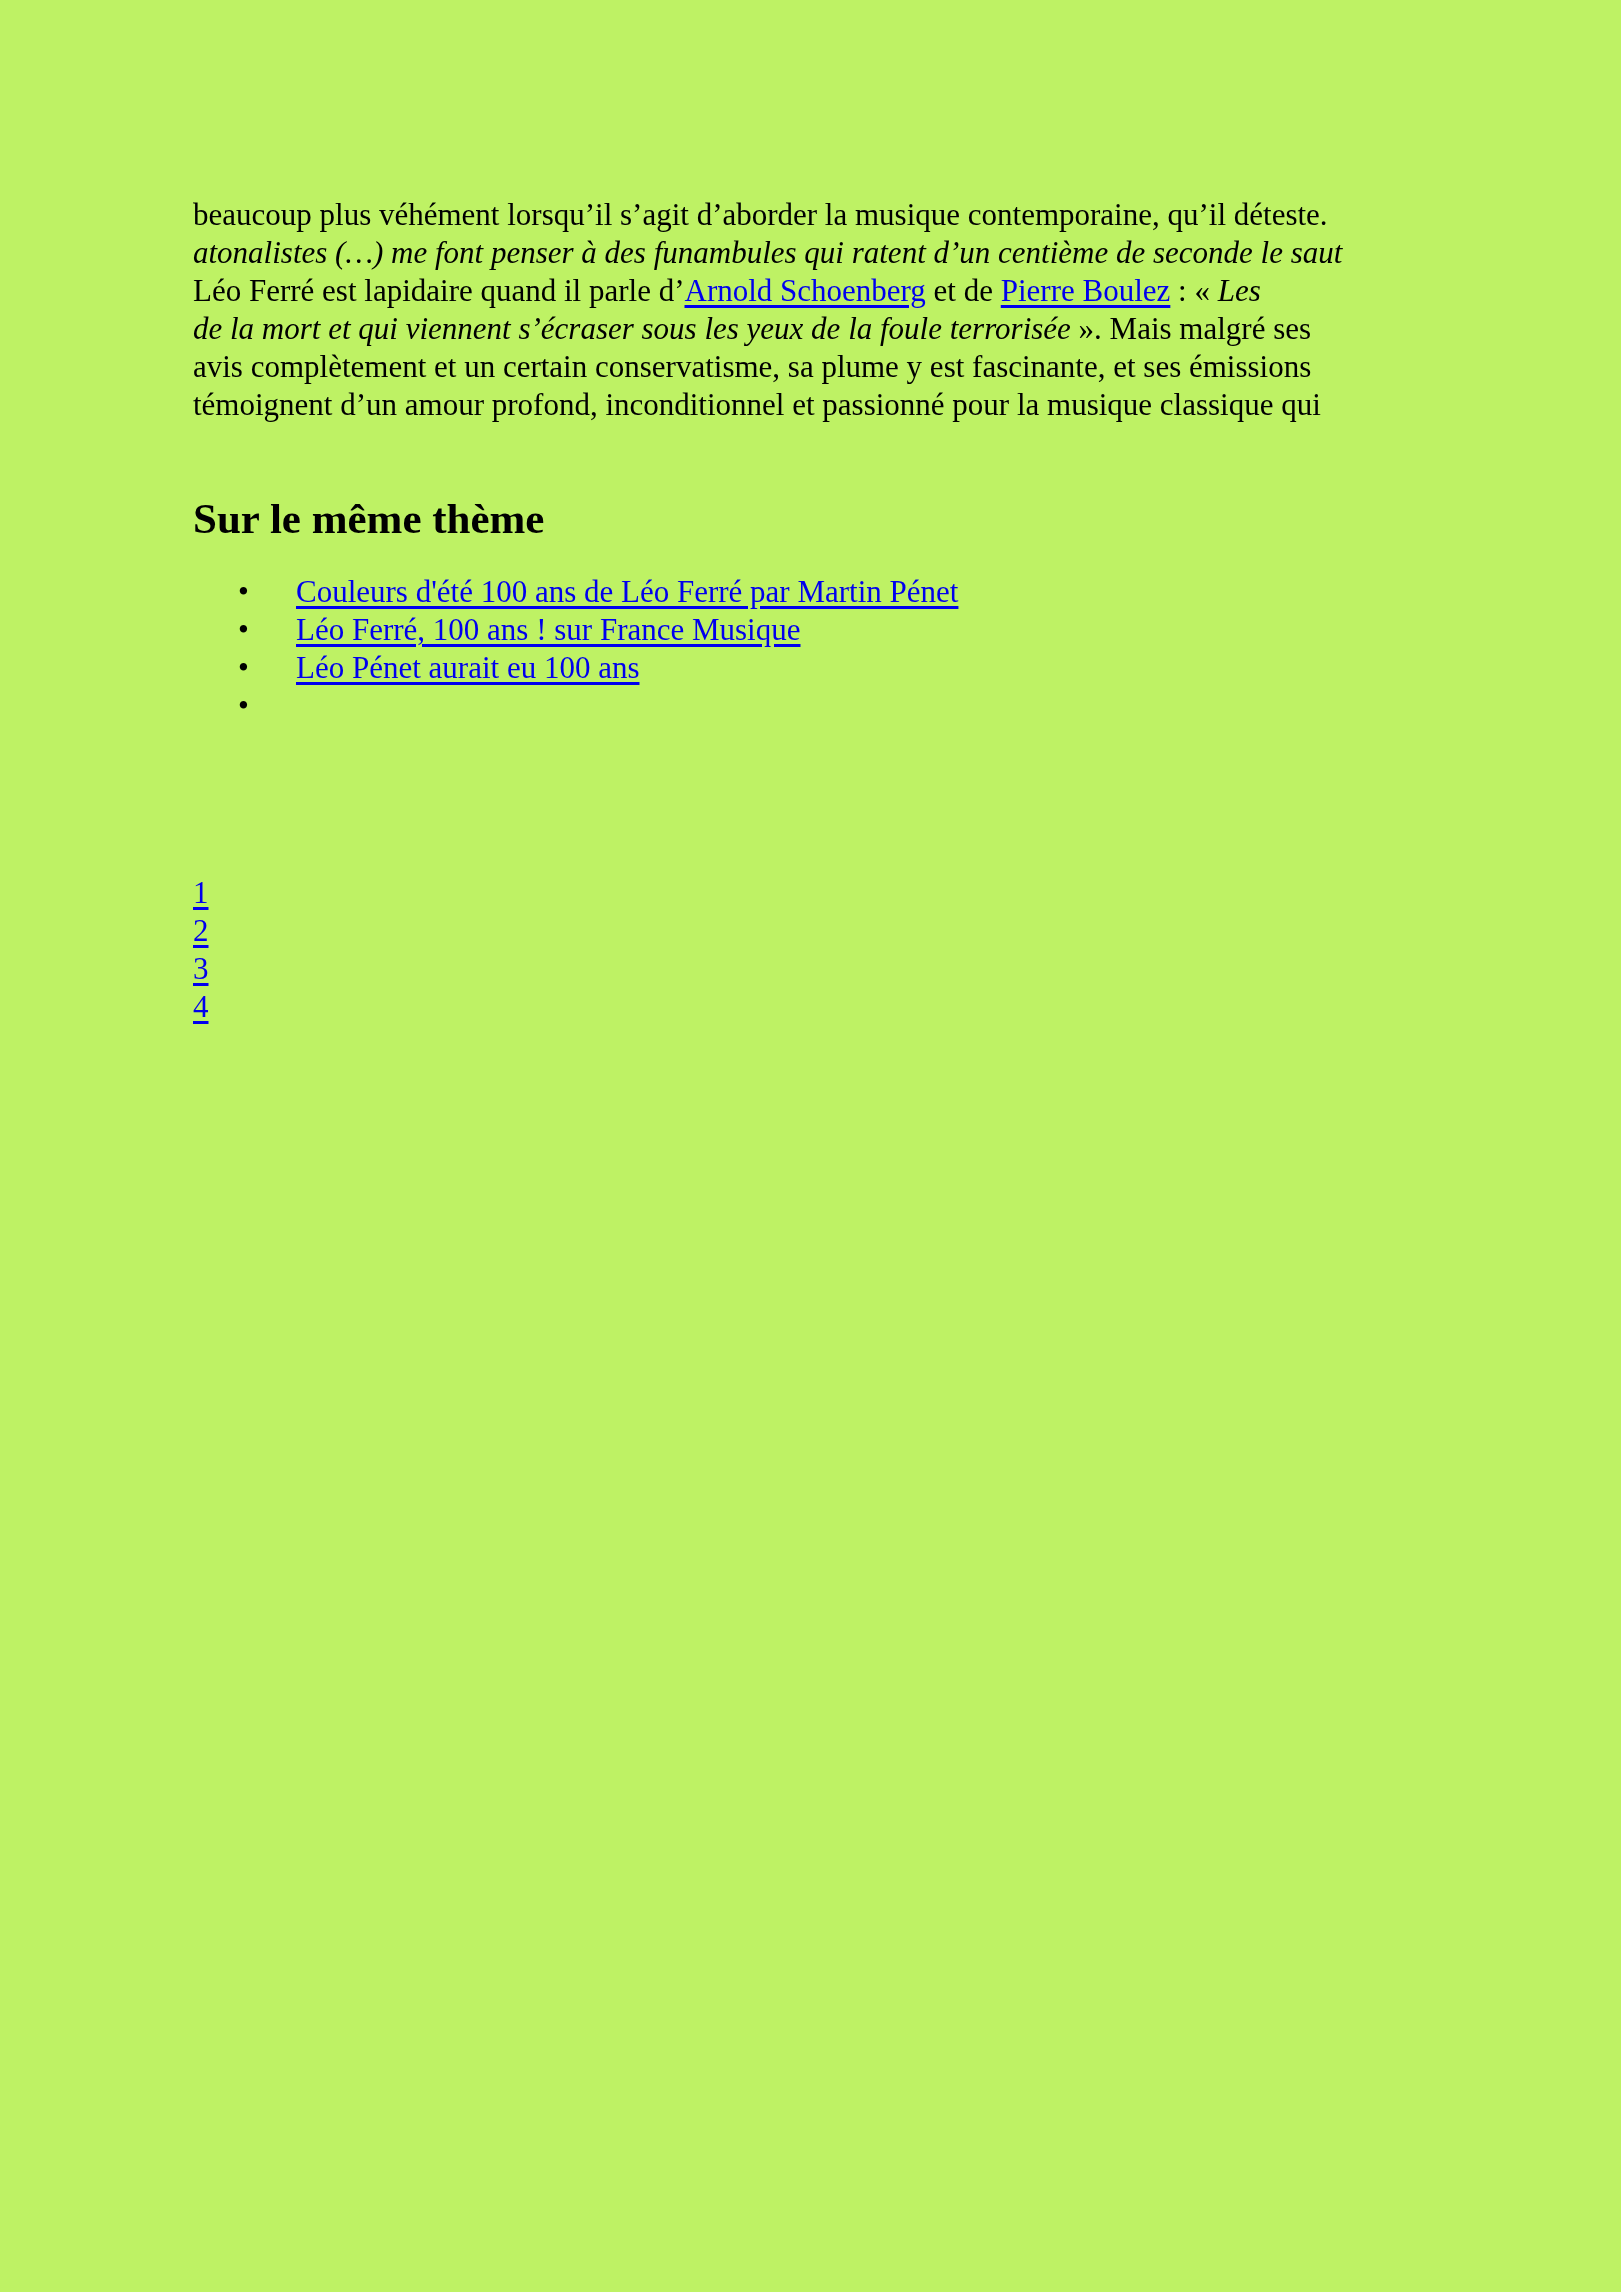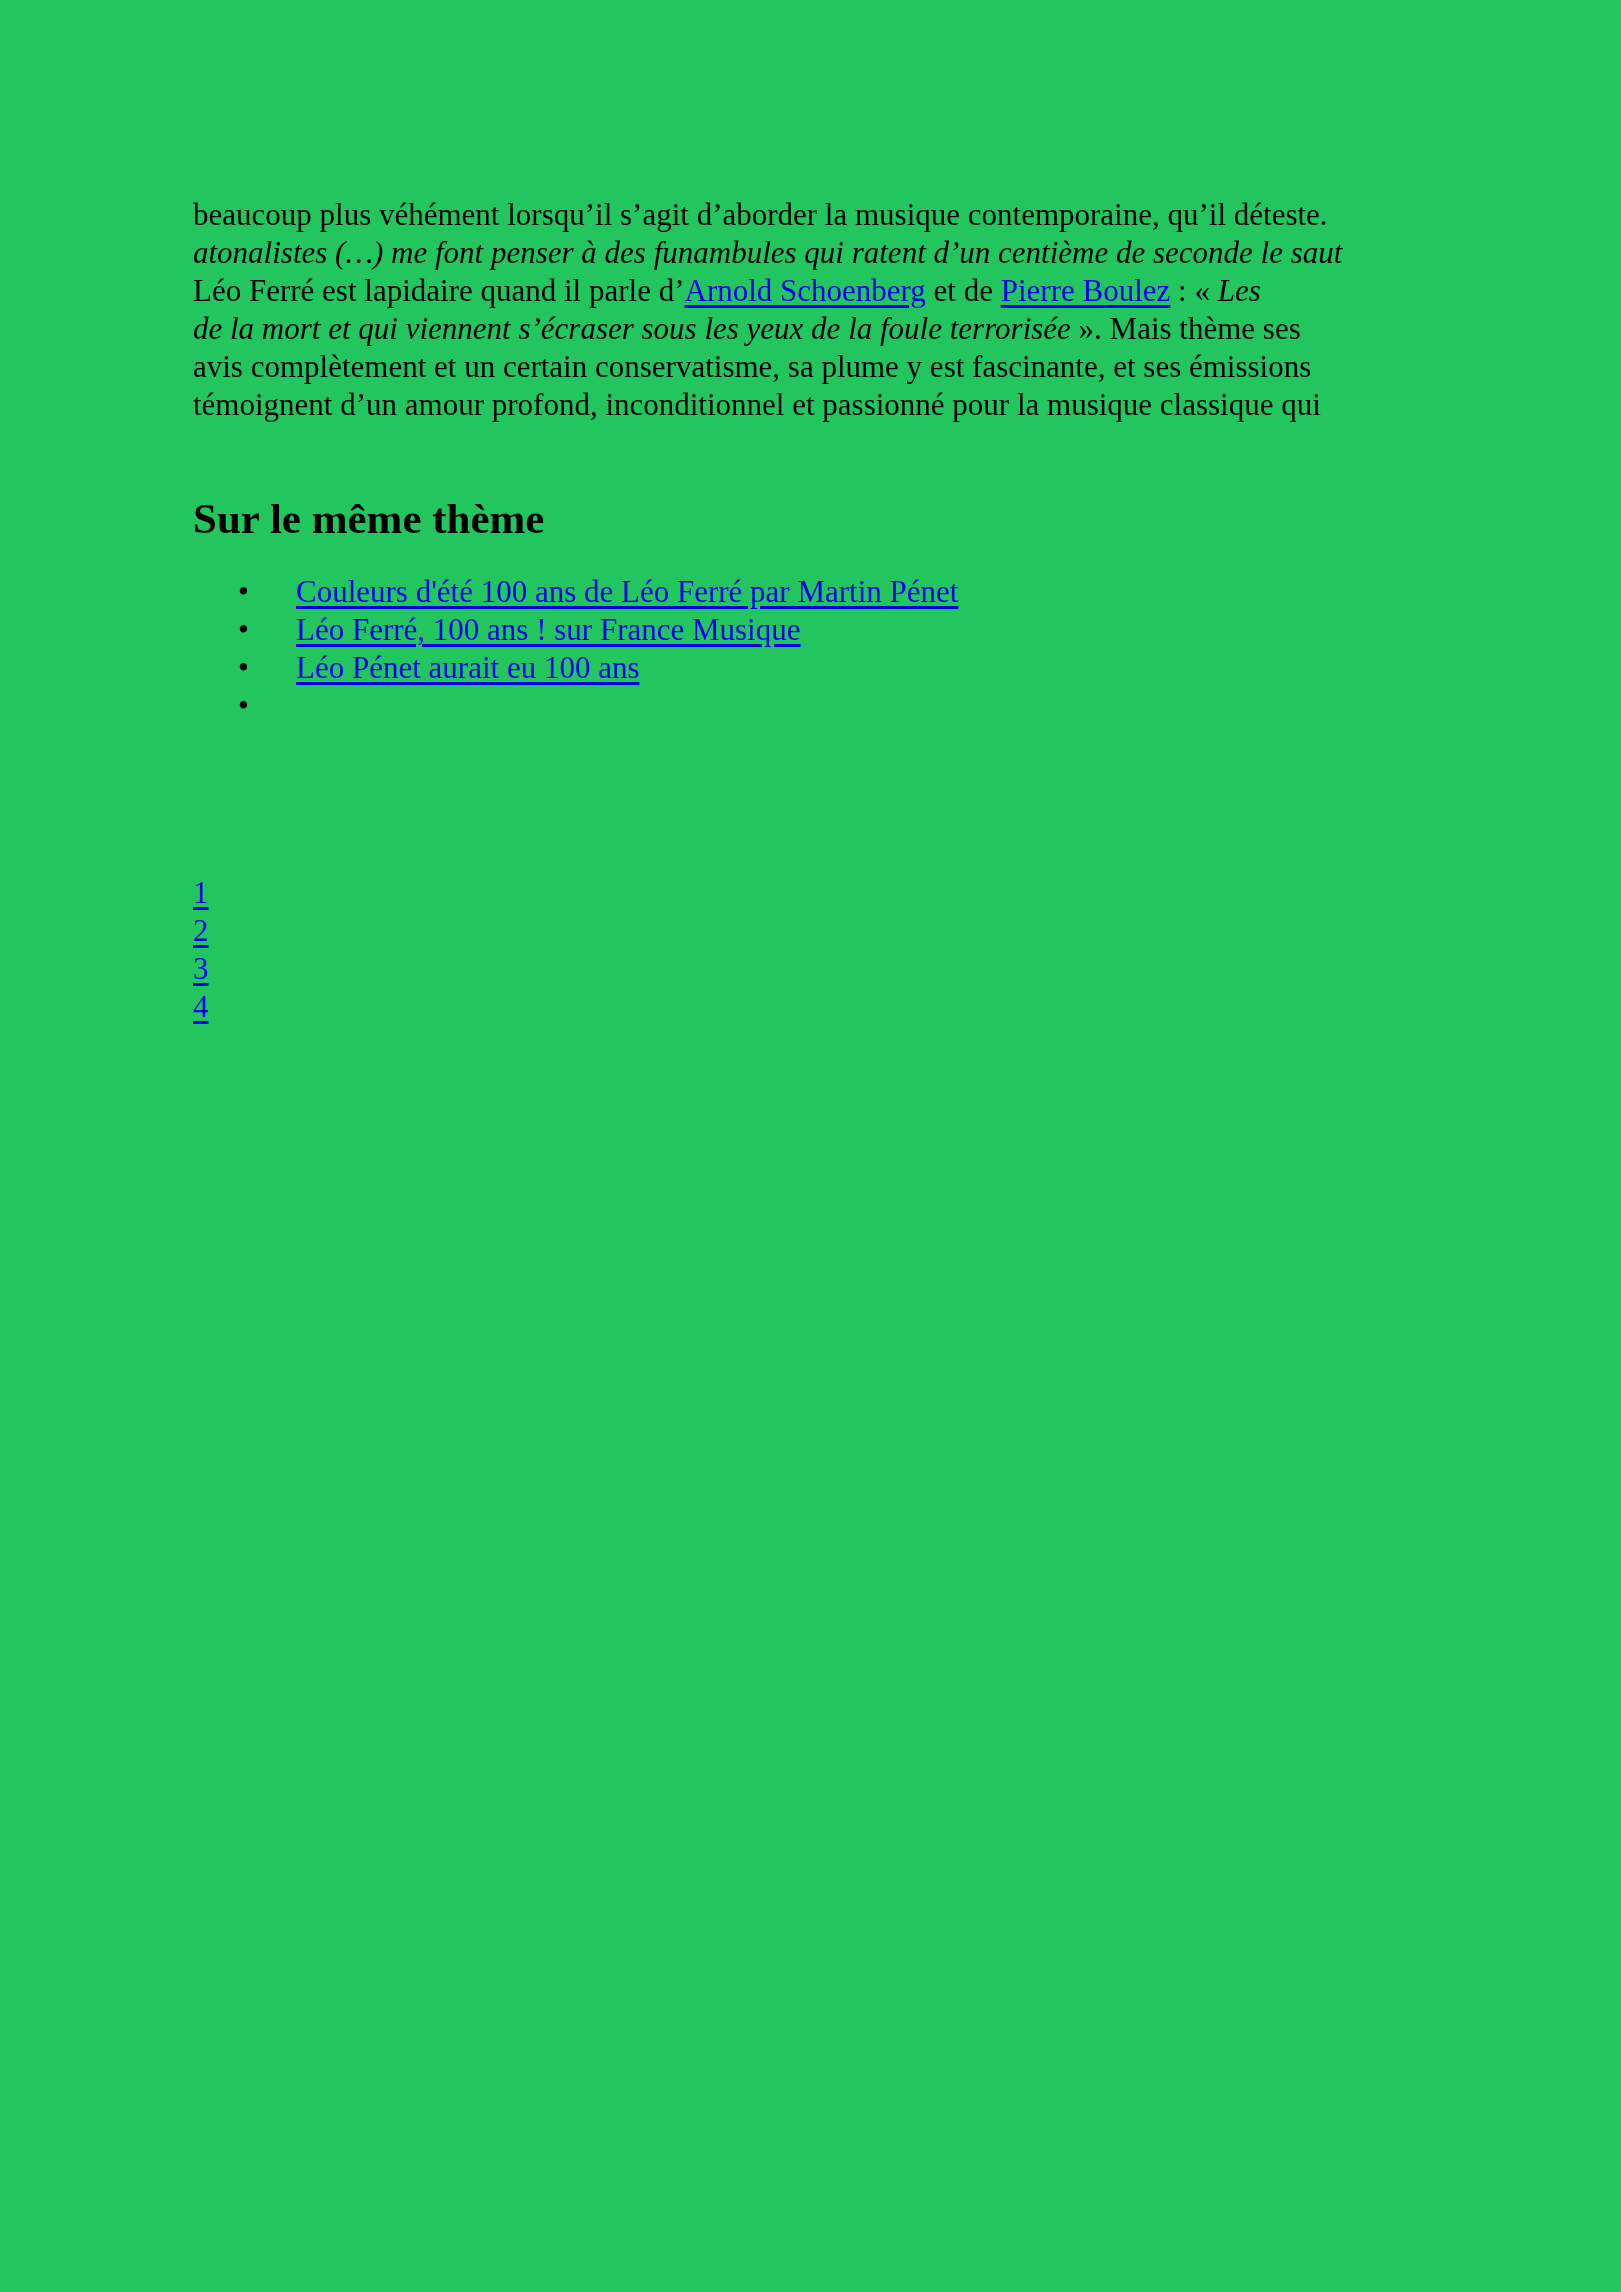--- a/index.html
+++ b/index.html
@@ -4,21 +4,21 @@
 <style>
   html, body {
     margin: 0;
     padding: 0;
     background: #ffffff;
   }
   .page {
     position: relative;
     width: 1621px;
     height: 2293px;
-    background: #22c55e;
+    background: #bef264;
     overflow: hidden;
     font-family: "Liberation Serif", serif;
     color: #000000;
   }
   .paragraph {
     position: absolute;
     left: 193px;
     top: 196px;
     font-size: 31px;
     line-height: 38px;
@@ -75,21 +75,21 @@
   }
 </style>
 </head>
 <body>
 
 <div class="page">
   <div class="paragraph">
       <div class="line"><span>beaucoup plus véhément lorsqu’il s’agit d’aborder la musique contemporaine, qu’il déteste.</span></div>
       <div class="line"><em>atonalistes (…) me font penser à des funambules qui ratent d’un centième de seconde le saut</em></div>
       <div class="line"><span>Léo Ferré est lapidaire quand il parle d’</span><a href="#" class="doc-link">Arnold Schoenberg</a><span> et de </span><a href="#" class="doc-link">Pierre Boulez</a><span> : « </span><em>Les</em></div>
-      <div class="line"><em>de la mort et qui viennent s’écraser sous les yeux de la foule terrorisée</em><span> ». Mais thème ses</span></div>
+      <div class="line"><em>de la mort et qui viennent s’écraser sous les yeux de la foule terrorisée</em><span> ». Mais malgré ses</span></div>
       <div class="line"><span>avis complètement et un certain conservatisme, sa plume y est fascinante, et ses émissions</span></div>
       <div class="line"><span>témoignent d’un amour profond, inconditionnel et passionné pour la musique classique qui</span></div>
     </div>
   <h3 class="heading">Sur le même thème</h3>
   <ul class="related">
       <li><span class="bullet">•</span><a href="#" class="doc-link">Couleurs d'été 100 ans de Léo Ferré par Martin Pénet</a></li>
       <li><span class="bullet">•</span><a href="#" class="doc-link">Léo Ferré, 100 ans ! sur France Musique</a></li>
       <li><span class="bullet">•</span><a href="#" class="doc-link">Léo Pénet aurait eu 100 ans</a></li>
       <li><span class="bullet">•</span></li>
     </ul>

